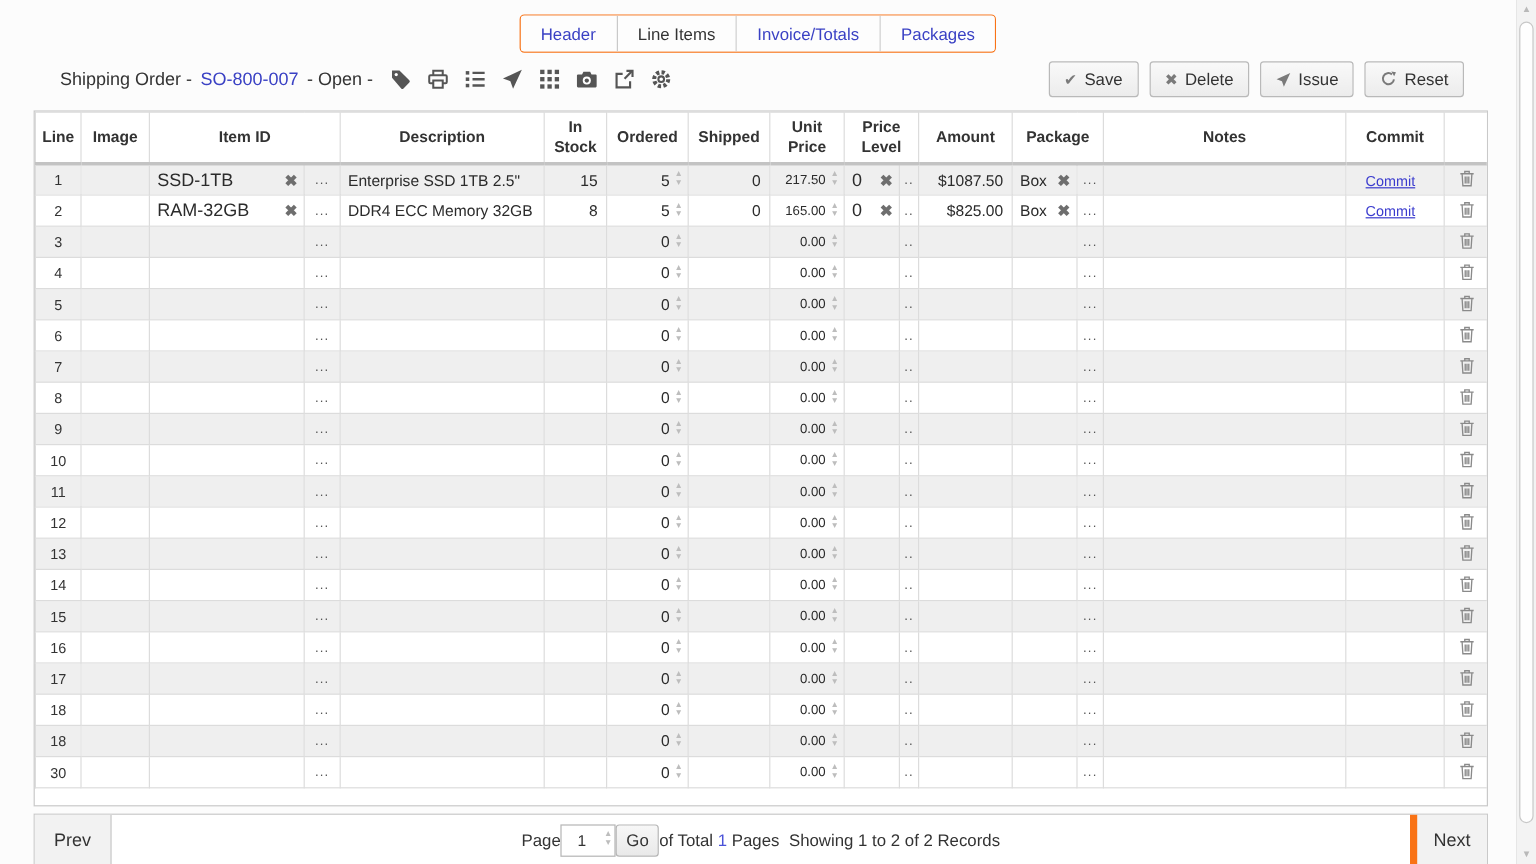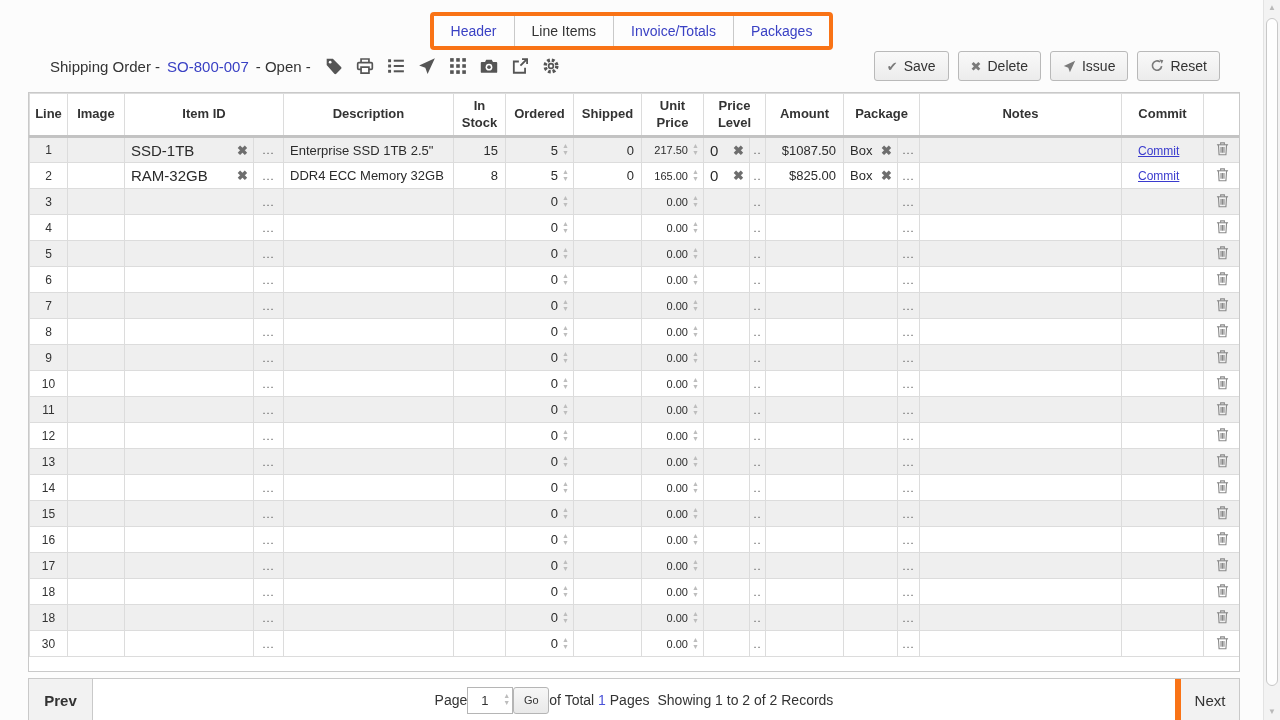--- a/index.html
+++ b/index.html
@@ -3,21 +3,21 @@
 <meta charset="utf-8">
 <style>
   * { box-sizing: border-box; margin: 0; padding: 0; }
   html,body { width:1280px; height:720px; overflow:hidden; }
   body {
     font-family: "Liberation Sans", sans-serif;
     background:#fcfcfc; color:#2b2b2b; position:relative;
   }
   
   .tabbar { position:absolute; top:12px; left:0; right:17px; display:flex; justify-content:center; }
-  .tabgroup { display:flex; border:4px solid #f97316; border-radius:4px; background:#f4f4f4; overflow:hidden; }
+  .tabgroup { display:flex; border:1px solid #f97316; border-radius:4px; background:#f4f4f4; overflow:hidden; }
   .tab { padding:7px 17px; font-size:14px; color:#3a41c4; background:#fdfdfd; border-right:1px solid #c9c9c9; cursor:pointer; }
   .tab:last-child { border-right:none; }
   .tab.active { color:#333; }
   
   .toolbar { position:absolute; top:50px; left:50px; right:60px; height:32px; display:flex; align-items:center; justify-content:space-between; }
   .tb-left { display:flex; align-items:center; font-size:15px; color:#333; }
   .tb-left .lnk { color:#3a41c4; margin:0 7px; cursor:pointer; }
   .tb-left .status { margin-right:14px; }
   .tb-icons { display:flex; align-items:center; gap:13px; }
   .tb-icons .ico { width:18px; height:18px; display:inline-flex; cursor:pointer; }
@@ -48,27 +48,27 @@
   .nv.small { font-size:11px; }
   .spin { display:inline-flex; flex-direction:column; width:11px; line-height:5px; cursor:pointer; }
   .spin i { font-style:normal; font-size:7px; color:#bdbdbd; text-align:center; height:7px; }
   .commit-link { color:#3a3bce; font-size:12px; text-decoration:underline; cursor:pointer; padding-left:8px; }
   .c-commit { padding-left:8px; }
   .c-trash { text-align:center; cursor:pointer; }
   
   .pager { position:absolute; left:28px; top:678px; width:1212px; height:44px; background:#fff; border:1px solid #c9c9c9; display:flex; align-items:stretch; }
   .pgbtn { width:64px; display:flex; align-items:center; justify-content:center; font-size:15px; color:#333;
            background:#f2f2f2; cursor:pointer; }
-  .pgbtn.prev { border-right:1px solid #c9c9c9;font-weight:bold; }
+  .pgbtn.prev { border-right:1px solid #c9c9c9; }
   .pgbtn.next { border-left:6px solid #f97316; margin-left:auto; }
   .pgcenter { position:absolute; left:0; right:0; top:0; bottom:0; display:flex; align-items:center; justify-content:center; font-size:14px; color:#333; pointer-events:none; }
   .pgcenter > * { pointer-events:auto; }
   .pageinput { width:46px; height:27px; border:1px solid #b5b5b5; background:#fff; display:flex; align-items:center; }
   .pageinput .pv { flex:1; text-align:center; font-size:13px; }
-  .gobtn { width:36px; height:27px; border:1px solid #b5b5b5; border-radius:3px; background:linear-gradient(#f7f7f7,#e9e9e9); display:flex; align-items:center; justify-content:center; font-size:11px; cursor:pointer; }
+  .gobtn { width:36px; height:27px; border:1px solid #b5b5b5; border-radius:3px; background:linear-gradient(#f7f7f7,#e9e9e9); display:flex; align-items:center; justify-content:center; font-size:14px; cursor:pointer; }
   .totblue { color:#4a52d8; }
   .showing { margin-left:8px; }
   
   .sbar { position:fixed; top:0; right:0; width:17px; height:720px; background:#f3f3f3; border-left:1px solid #e3e3e3; }
   .sbar .arr { position:absolute; left:0; width:100%; height:16px; color:#b9b9b9; font-size:8px; text-align:center; line-height:16px; cursor:pointer; }
   .sbar .arr.up { top:0; } .sbar .arr.dn { bottom:0; }
   .sbar .thumb { position:absolute; left:2px; right:2px; top:18px; height:668px; background:#fefefe; border:1px solid #c8c8c8; border-radius:7px; cursor:pointer; }
 </style>
 </head>
 <body>

